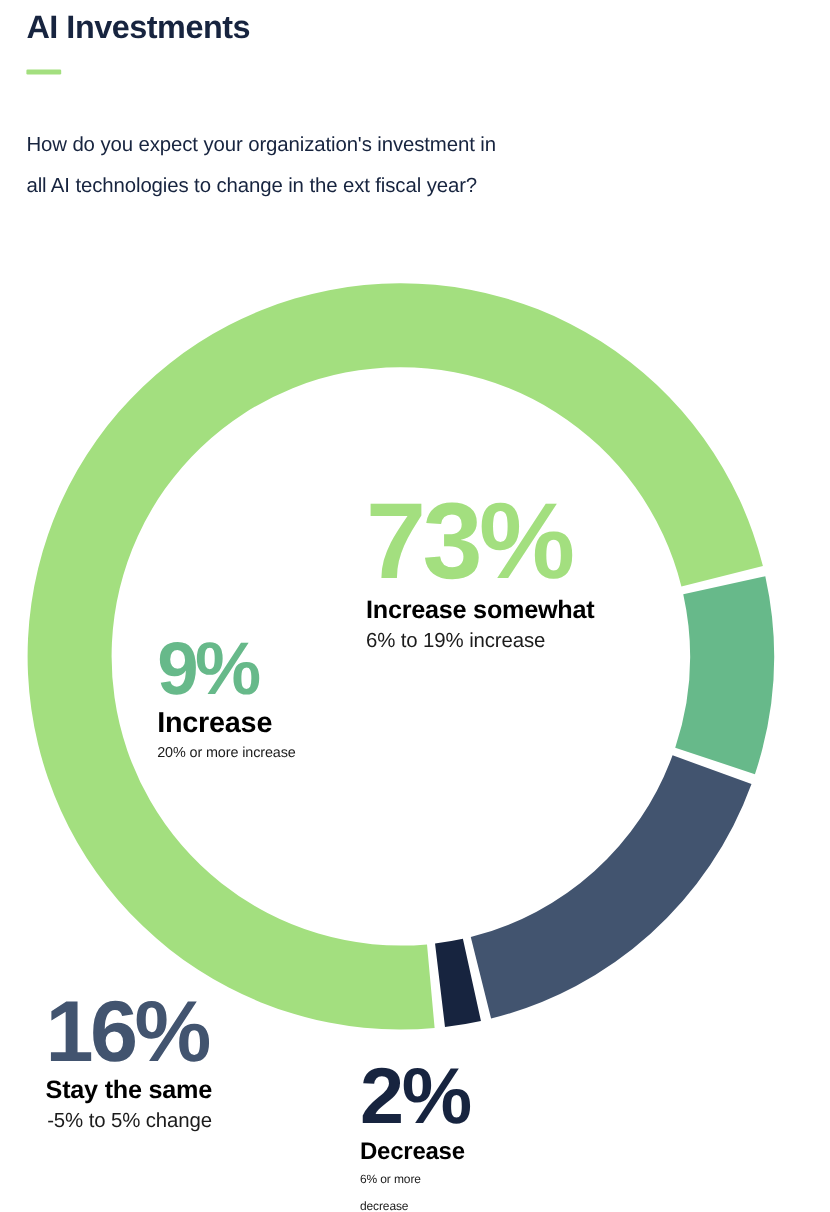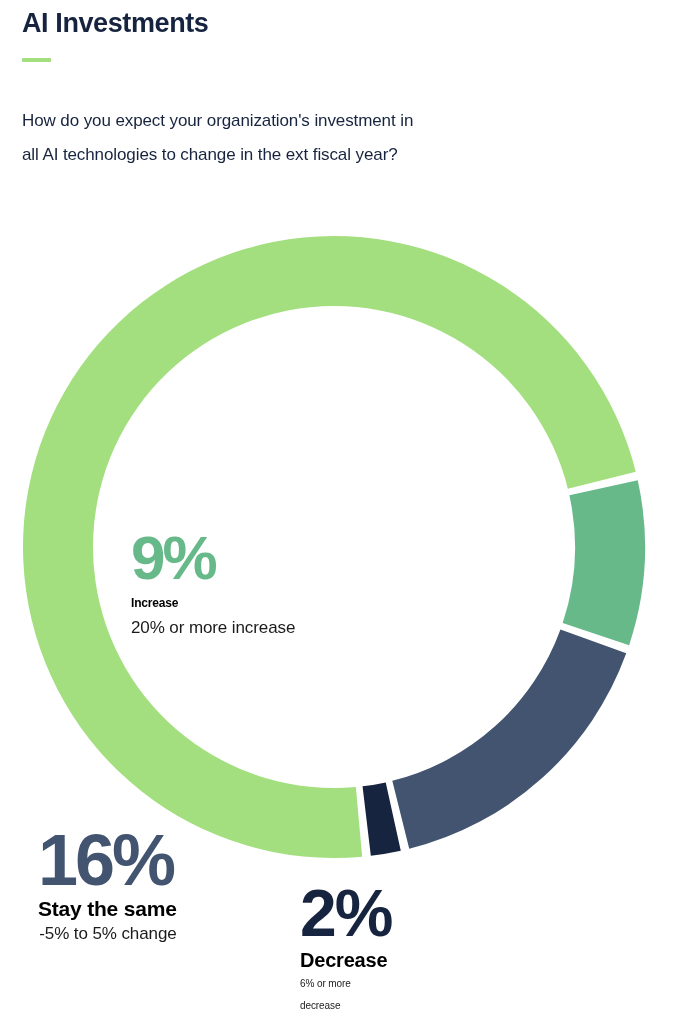--- a/index.html
+++ b/index.html
@@ -113,22 +113,22 @@
   
   #callout-2 .pct { font-size: 66px; line-height: 58px; letter-spacing: -2px; }
   #callout-2 .lbl { font-size: 20px; }
   #callout-2 .sub { font-size: 10px; line-height: 20px; }
 
   #callout-16 .pct { font-size: 72px; line-height: 62px; }
   #callout-16 .lbl { font-size: 21px; text-align: right; }
   #callout-16 .sub { font-size: 17px; text-align: right; }
 
   #callout-9 .pct { font-size: 62px; line-height: 54px; }
-  #callout-9 .lbl { font-size: 12px; line-height: 24px; }
-  #callout-9 .sub { font-size: 17px; }
+  #callout-9 .lbl { font-size: 24px; line-height: 24px; }
+  #callout-9 .sub { font-size: 12px; }
 
   #callout-73 .pct { font-size: 90px; line-height: 78px; }
 </style>
 </head>
 <body>
 
 <div id="page">
 
   <h1 class="page-title">AI Investments</h1>
 
@@ -143,20 +143,25 @@
     <svg class="donut-svg" width="692" height="1010" viewBox="0 0 692 1010">
       <g id="donut-slices">
           <path d="M 362.1867324415096 856.7200479695668 A 311 311 0 1 1 635.7619708718348 471.7622904685033 L 567.8412700325151 488.69682316048005 A 241 241 0 1 0 355.842451827665 787.0081400664488 Z" fill="#a3df7f"></path>
           <path d="M 637.7450785619262 480.2173132510433 A 311 311 0 0 1 629.1004396214385 645.1668504905489 L 562.6791188063237 623.0714179042518 A 241 241 0 0 0 569.3780190785344 495.24878615273775 Z" fill="#67b98a"></path>
           <path d="M 626.2444050644175 653.368264574283 A 311 311 0 0 1 409.237709531497 848.7619708718348 L 392.3031768395202 780.8412700325151 A 241 241 0 0 0 560.465921609404 629.4268545414863 Z" fill="#42546f"></path>
           <path d="M 400.78268674895725 850.7450785619261 A 311 311 0 0 1 370.82363414332156 855.812273021133 L 362.53535636186655 786.3046874536755 A 241 241 0 0 0 385.7512138472627 782.3780190785344 Z" fill="#17243f"></path>
         </g>
     </svg>
   </div>
 
+  <div class="callout" id="callout-73">
+    <span class="pct">73%</span>
+    <span class="lbl">Increase somewhat</span>
+    <span class="sub">6% to 19% increase</span>
+  </div>
 
   <div class="callout" id="callout-9">
     <span class="pct">9%</span>
     <span class="lbl">Increase</span>
     <span class="sub">20% or more increase</span>
   </div>
 
   <div class="callout" id="callout-16">
     <span class="pct">16%</span>
     <span class="lbl">Stay the same</span>

